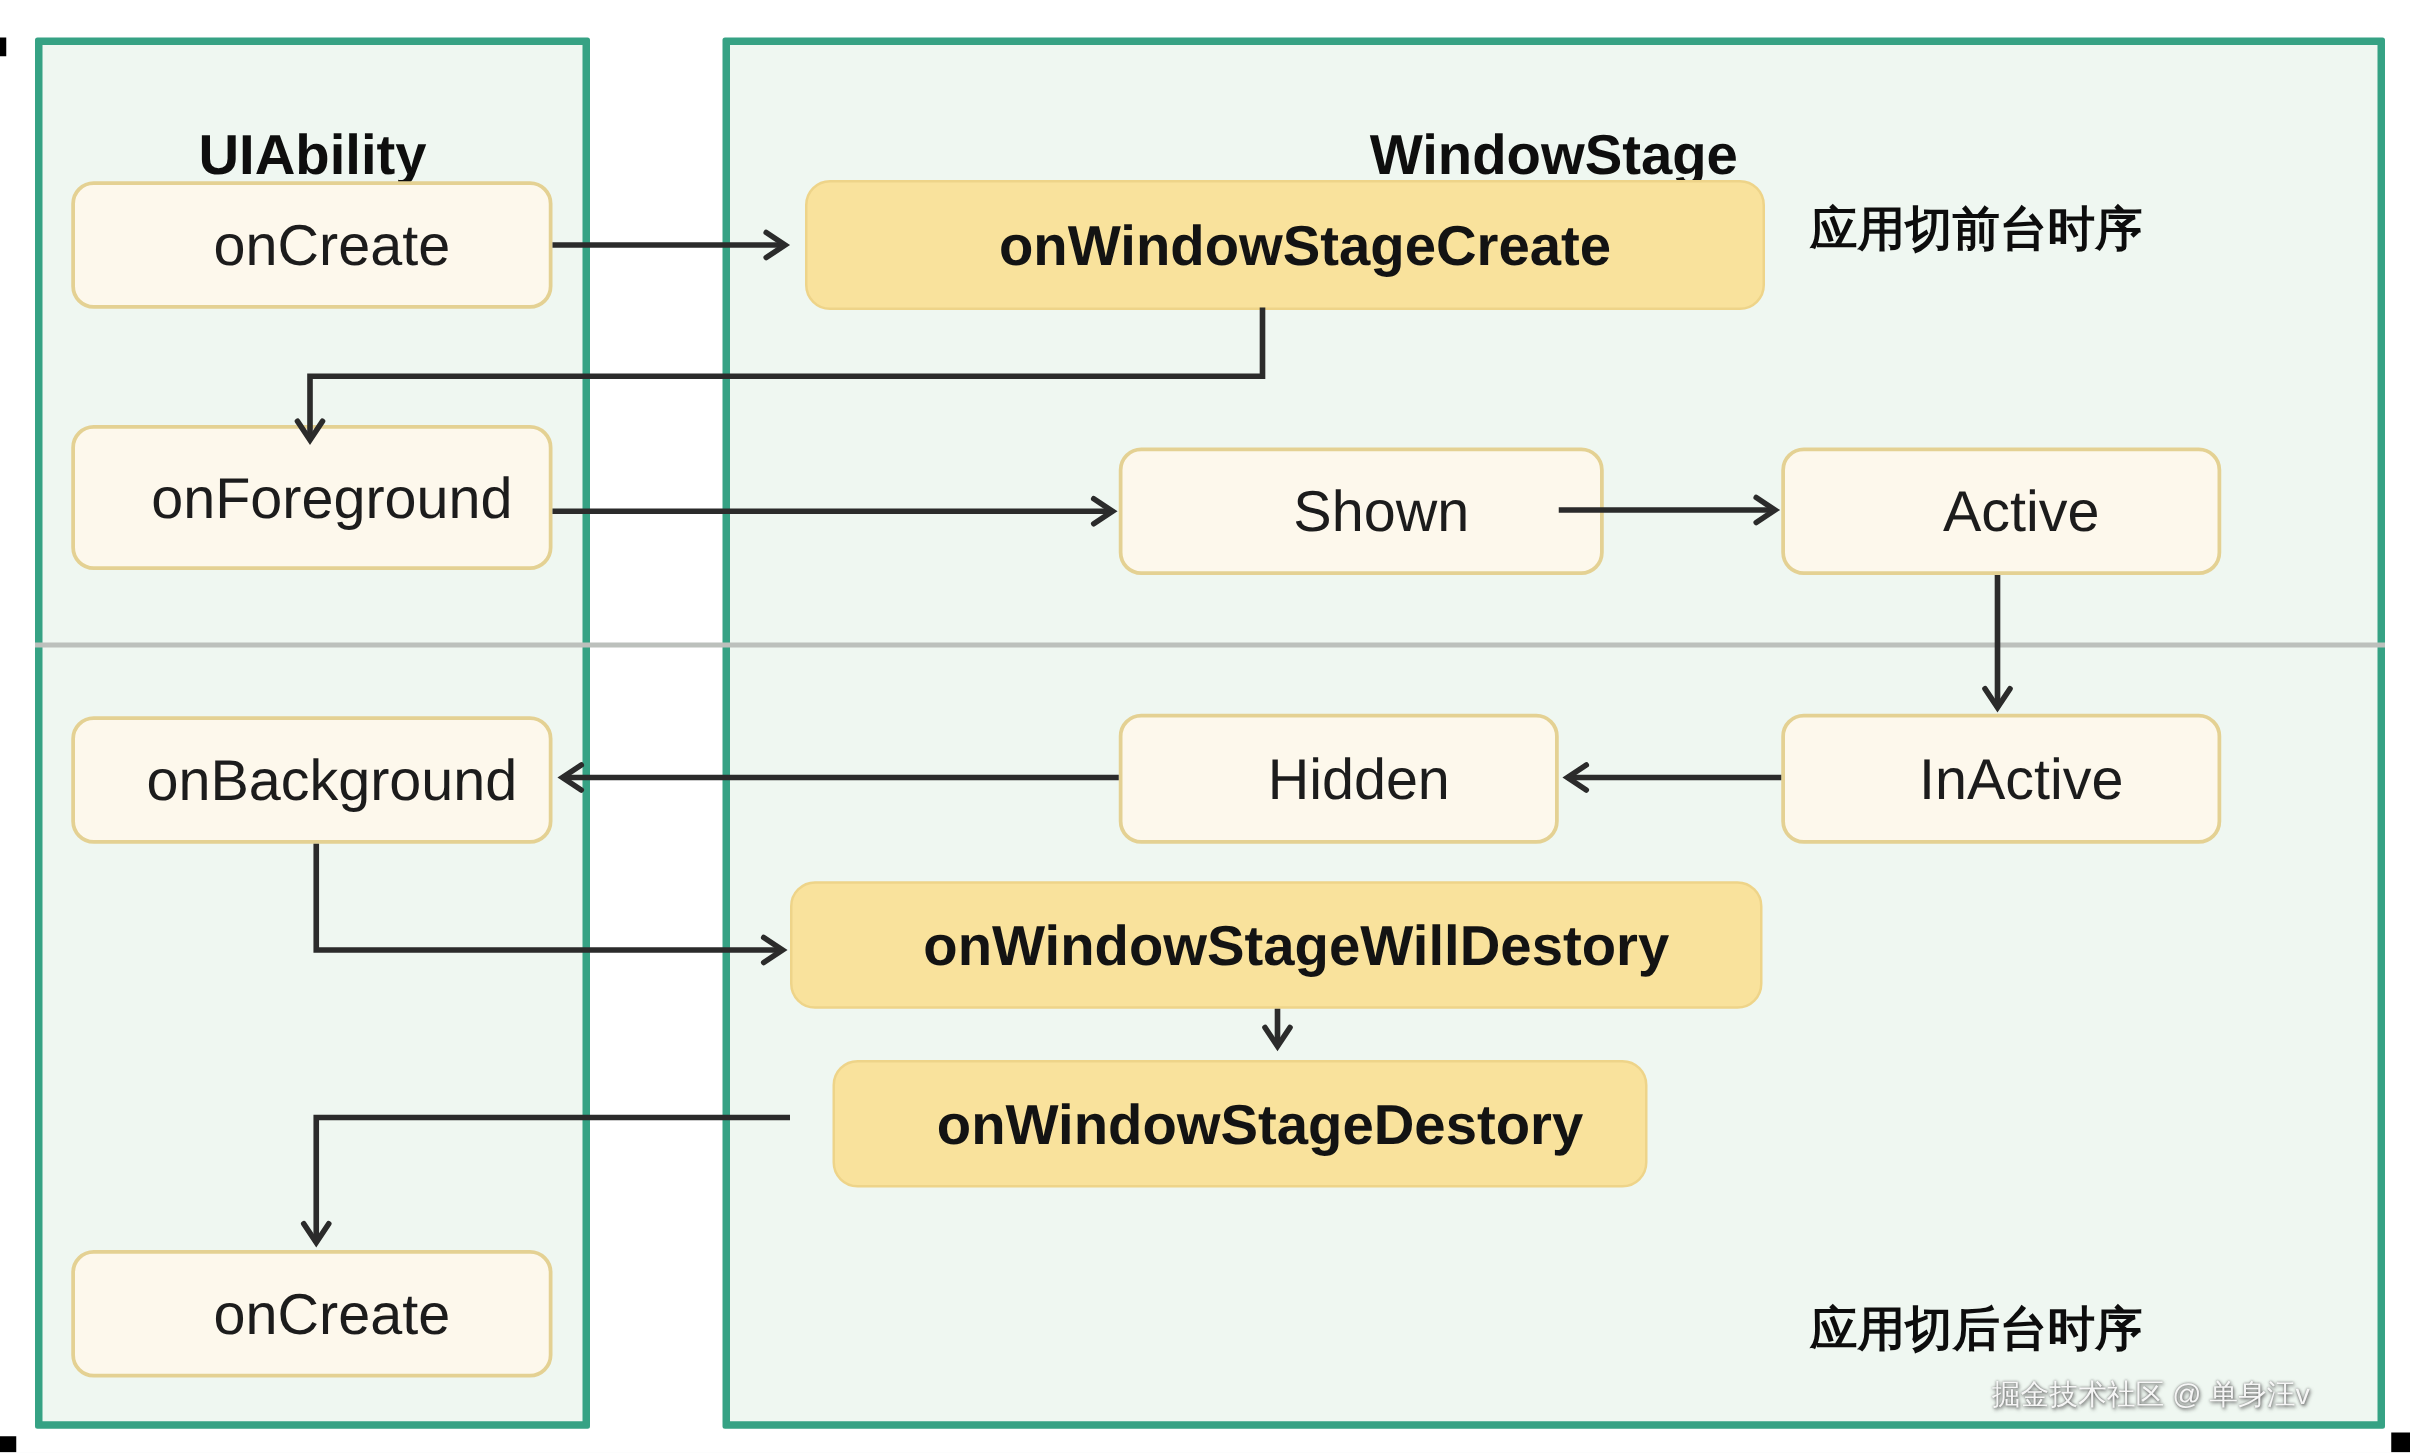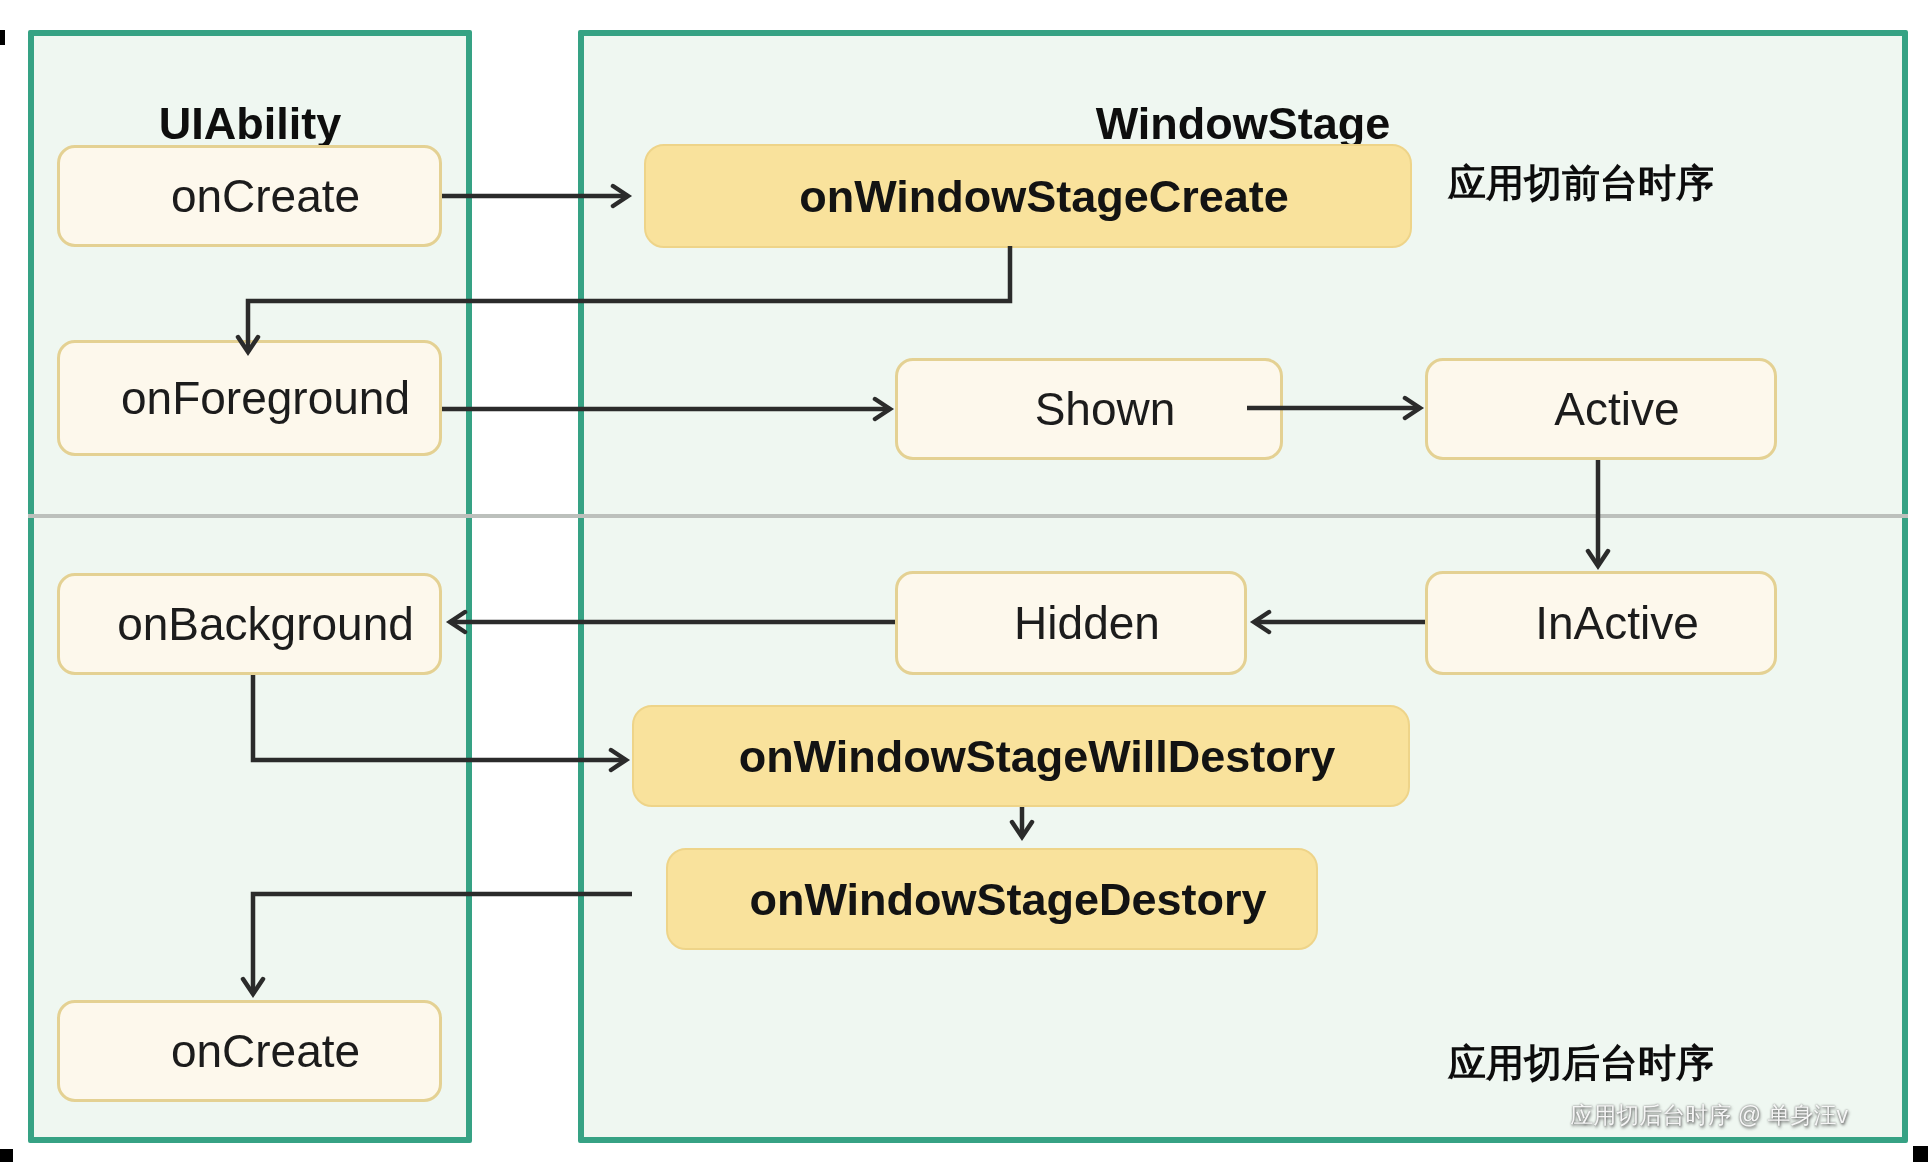--- a/index.html
+++ b/index.html
@@ -109,19 +109,19 @@
     <path d="M442,409 L890,409" marker-end="url(#ah)"></path>
     <path d="M1247,408 L1420,408" marker-end="url(#ah)"></path>
     <path d="M1598,460 L1598,566" marker-end="url(#ah)"></path>
     <path d="M1425,622 L1254,622" marker-end="url(#ah)"></path>
     <path d="M895,622 L450,622" marker-end="url(#ah)"></path>
     <path d="M253,675 L253,760 L626,760" marker-end="url(#ah)"></path>
     <path d="M1022,807 L1022,837" marker-end="url(#ah)"></path>
     <path d="M632,894 L253,894 L253,994" marker-end="url(#ah)"></path>
   </svg>
 
-  <div class="watermark">应用切后台时序 @ 单身汪v</div>
+  <div class="watermark">掘金技术社区 @ 单身汪v</div>
 
   <div class="corner corner-tl"></div>
   <div class="corner corner-bl"></div>
   <div class="corner corner-br"></div>
 
 </div>
 
 </body></html>

